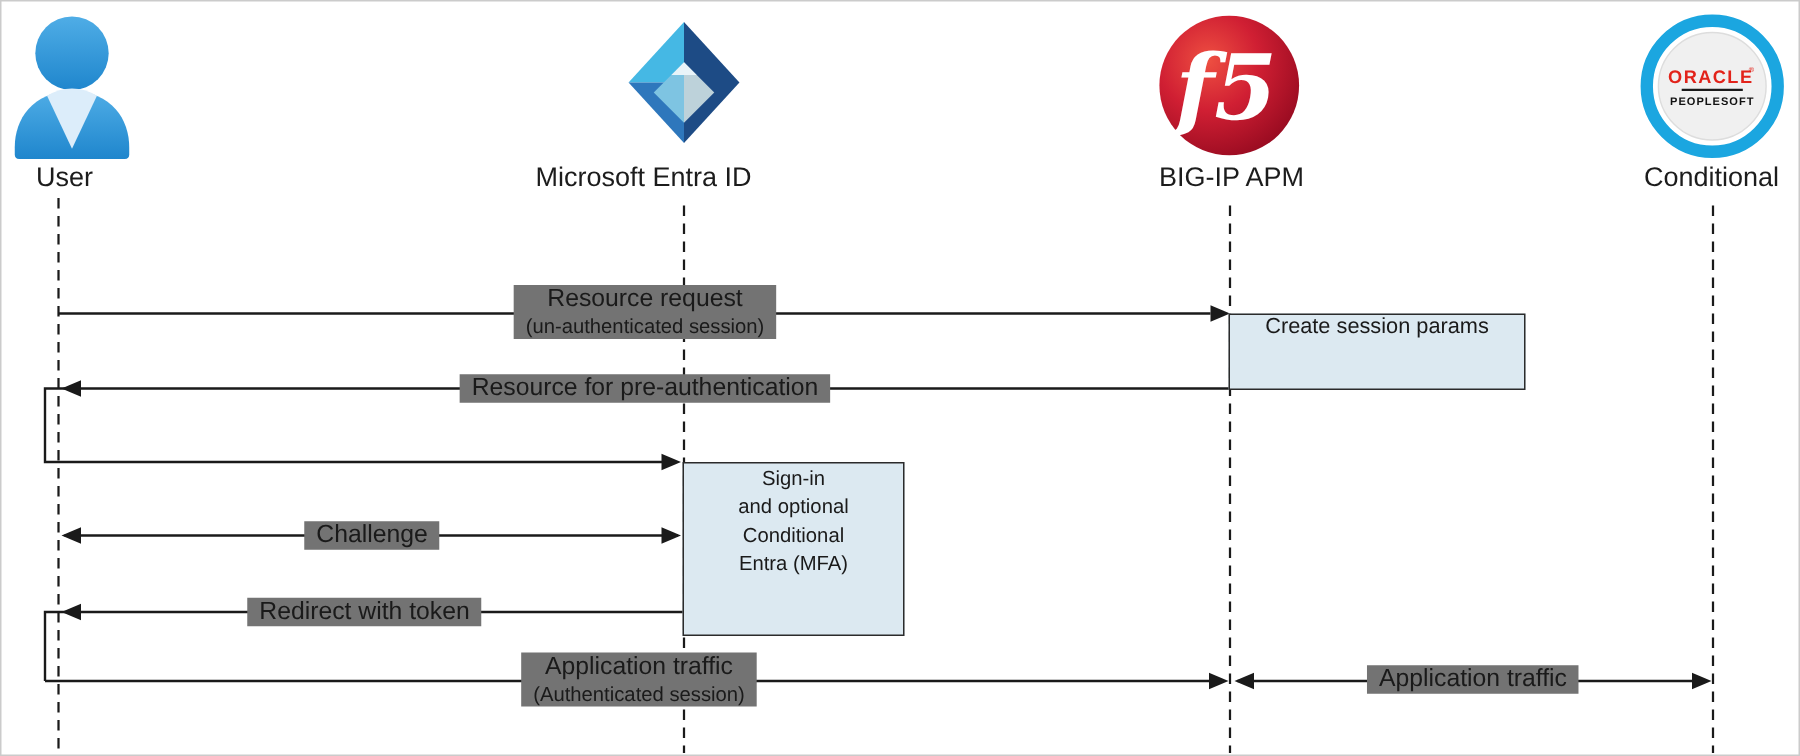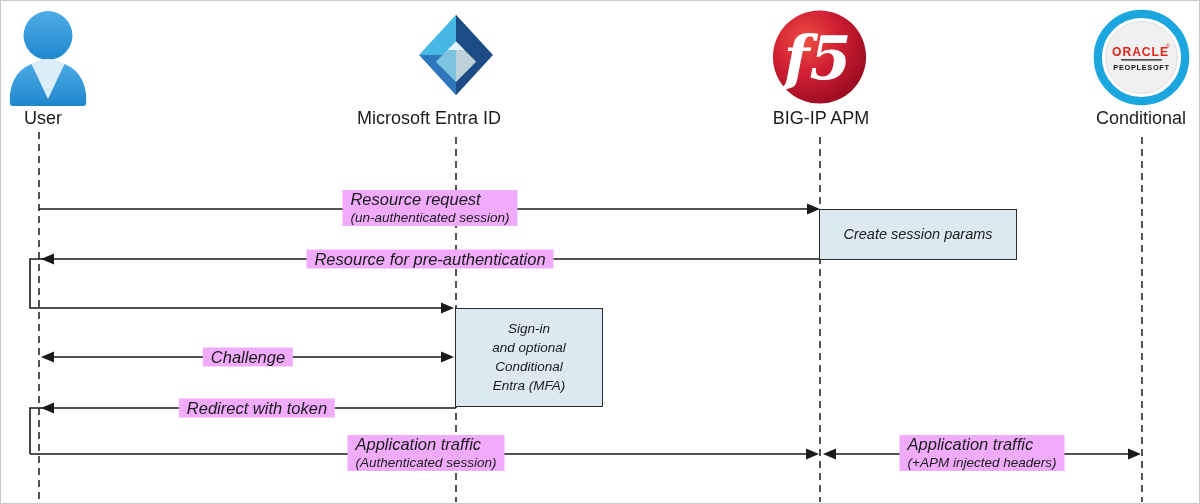--- a/index.html
+++ b/index.html
@@ -19,29 +19,29 @@
 
   .actor-icon{position:absolute;z-index:2;}
   .actor-label{
     position:absolute;z-index:3;transform:translateX(-50%);
     font-size:18px;line-height:21px;color:#1c1c1c;white-space:nowrap;
   }
 
   .proc-box{
     position:absolute;z-index:4;
     background:#dce9f1;border:1.6px solid #2b2b2b;
-    display:flex;flex-direction:column;align-items:center;justify-content:center;
-    text-align:center;box-sizing:border-box;font-style:italic;
+    display:flex;flex-direction:column;align-items:center;justify-content:flex-start;
+    text-align:center;box-sizing:border-box;
   }
   #box-create{left:818px;top:207.5px;width:198px;height:51px;font-size:14.5px;}
-  #box-signin{left:454px;top:306.5px;width:148px;height:99px;font-size:13.5px;line-height:19px;}
+  #box-signin{left:454px;top:306.5px;width:148px;height:116px;font-size:13.5px;line-height:19px;}
 
   .msg{
     position:absolute;z-index:5;transform:translate(-50%,-50%);
-    background:#f0abfc;text-align:left;padding:0 8px;white-space:nowrap;font-style:italic;
+    background:#737373;text-align:center;padding:0 8px;white-space:nowrap;
   }
   .msg .title{font-size:16.5px;line-height:19px;}
   .msg .sub{font-size:13.5px;line-height:17px;}
 </style>
 </head>
 <body>
 
 <div id="canvas">
 
   <svg id="wires" width="1198" height="502" viewBox="0 0 1198 502">
@@ -148,27 +148,26 @@
   </div>
 
   <div class="msg" style="left:429px;top:258px">
     <div class="title">Resource for pre-authentication</div>
   </div>
 
   <div class="msg" style="left:247px;top:356px">
     <div class="title">Challenge</div>
   </div>
 
-  <div class="msg" style="left:256px;top:407px">
+  <div class="msg" style="left:242px;top:407px">
     <div class="title">Redirect with token</div>
   </div>
 
   <div class="msg" style="left:425px;top:452px">
     <div class="title">Application traffic</div>
     <div class="sub">(Authenticated session)</div>
   </div>
 
   <div class="msg" style="left:981px;top:452px">
     <div class="title">Application traffic</div>
-    <div class="sub">(+APM injected headers)</div>
   </div>
 
 </div>
 
 </body></html>

